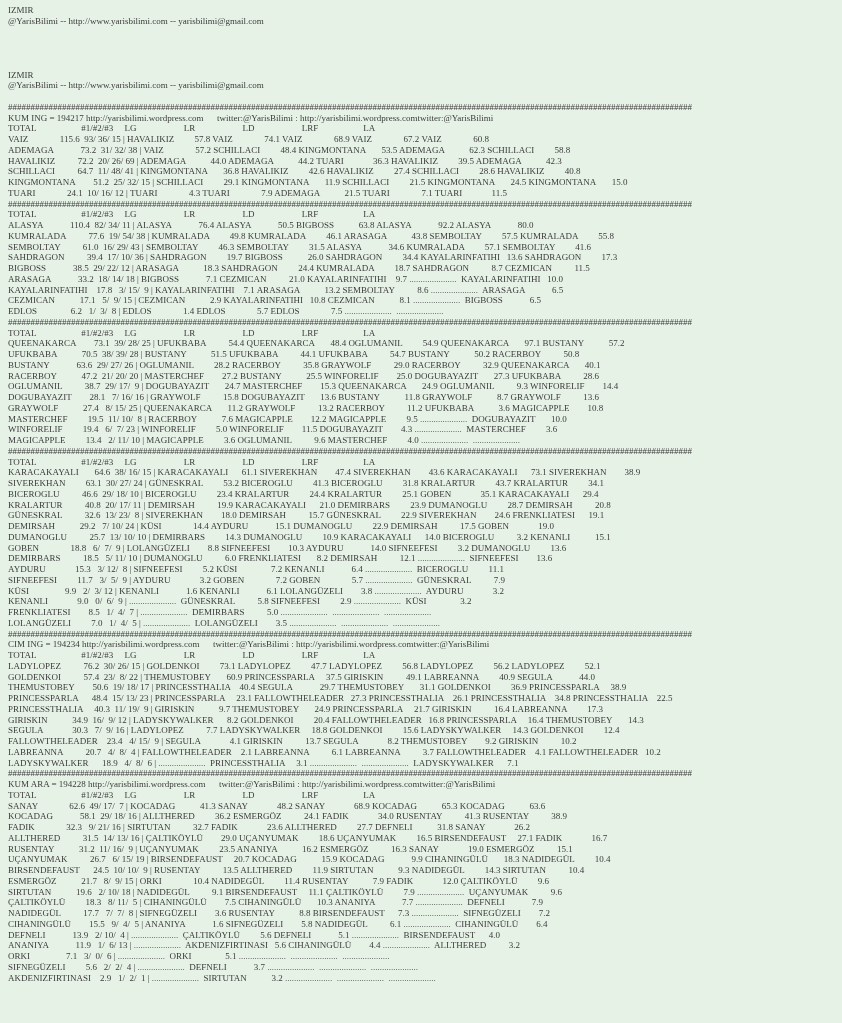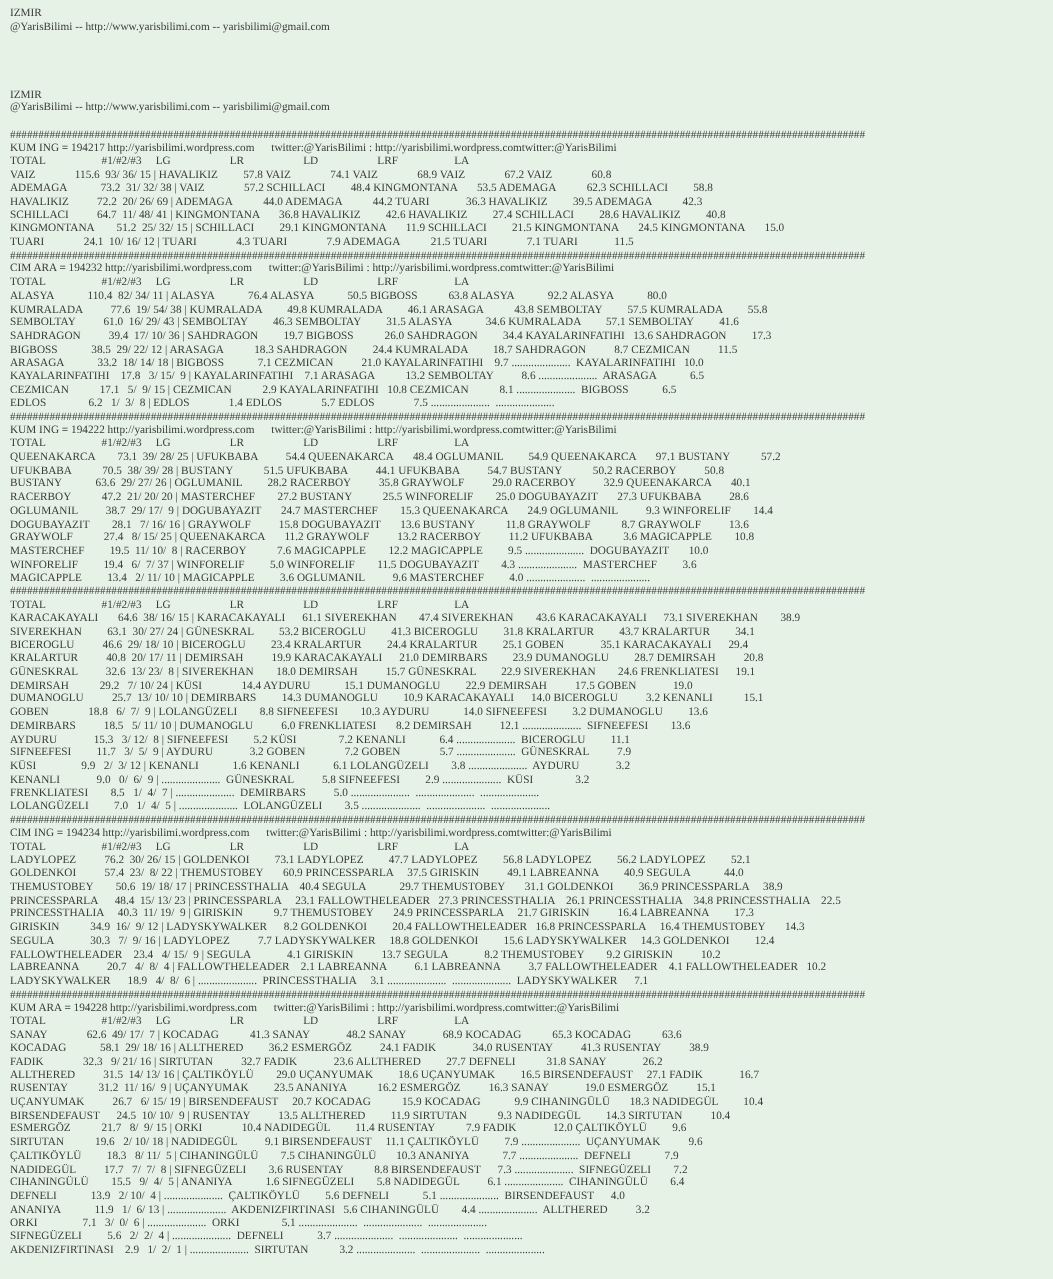--- a/index.html
+++ b/index.html
@@ -37,45 +37,43 @@
         <div class="ln"><span>TOTAL                    </span><span>#1/#2/#3     </span><span>LG                     </span><span>LR                     </span><span>LD                     </span><span>LRF                    </span><span>LA</span></div>
         <div class="ln"><span>VAIZ            </span><span>  115.6</span>  <span>93/ 36/ 15</span><span> | </span><span>HAVALIKIZ       </span><span>  57.8</span> <span>VAIZ            </span><span>  74.1</span> <span>VAIZ            </span><span>  68.9</span> <span>VAIZ            </span><span>  67.2</span> <span>VAIZ            </span><span>  60.8</span></div>
         <div class="ln"><span>ADEMAGA         </span><span>   73.2</span>  <span>31/ 32/ 38</span><span> | </span><span>VAIZ            </span><span>  57.2</span> <span>SCHILLACI       </span><span>  48.4</span> <span>KINGMONTANA     </span><span>  53.5</span> <span>ADEMAGA         </span><span>  62.3</span> <span>SCHILLACI       </span><span>  58.8</span></div>
         <div class="ln"><span>HAVALIKIZ       </span><span>   72.2</span>  <span>20/ 26/ 69</span><span> | </span><span>ADEMAGA         </span><span>  44.0</span> <span>ADEMAGA         </span><span>  44.2</span> <span>TUARI           </span><span>  36.3</span> <span>HAVALIKIZ       </span><span>  39.5</span> <span>ADEMAGA         </span><span>  42.3</span></div>
         <div class="ln"><span>SCHILLACI       </span><span>   64.7</span>  <span>11/ 48/ 41</span><span> | </span><span>KINGMONTANA     </span><span>  36.8</span> <span>HAVALIKIZ       </span><span>  42.6</span> <span>HAVALIKIZ       </span><span>  27.4</span> <span>SCHILLACI       </span><span>  28.6</span> <span>HAVALIKIZ       </span><span>  40.8</span></div>
         <div class="ln"><span>KINGMONTANA     </span><span>   51.2</span>  <span>25/ 32/ 15</span><span> | </span><span>SCHILLACI       </span><span>  29.1</span> <span>KINGMONTANA     </span><span>  11.9</span> <span>SCHILLACI       </span><span>  21.5</span> <span>KINGMONTANA     </span><span>  24.5</span> <span>KINGMONTANA     </span><span>  15.0</span></div>
         <div class="ln"><span>TUARI           </span><span>   24.1</span>  <span>10/ 16/ 12</span><span> | </span><span>TUARI           </span><span>   4.3</span> <span>TUARI           </span><span>   7.9</span> <span>ADEMAGA         </span><span>  21.5</span> <span>TUARI           </span><span>   7.1</span> <span>TUARI           </span><span>  11.5</span></div>
       </div>
       <div>
         <div class="ln">########################################################################################################################################################</div>
-        <div class="ln"><span>CIM ARA = 194232 http://yarisbilimi.wordpress.com      </span><span>twitter:@YarisBilimi : http://yarisbilimi.wordpress.com</span><span>twitter:@YarisBilimi</span></div>
         <div class="ln"><span>TOTAL                    </span><span>#1/#2/#3     </span><span>LG                     </span><span>LR                     </span><span>LD                     </span><span>LRF                    </span><span>LA</span></div>
         <div class="ln"><span>ALASYA          </span><span>  110.4</span>  <span>82/ 34/ 11</span><span> | </span><span>ALASYA          </span><span>  76.4</span> <span>ALASYA          </span><span>  50.5</span> <span>BIGBOSS         </span><span>  63.8</span> <span>ALASYA          </span><span>  92.2</span> <span>ALASYA          </span><span>  80.0</span></div>
         <div class="ln"><span>KUMRALADA       </span><span>   77.6</span>  <span>19/ 54/ 38</span><span> | </span><span>KUMRALADA       </span><span>  49.8</span> <span>KUMRALADA       </span><span>  46.1</span> <span>ARASAGA         </span><span>  43.8</span> <span>SEMBOLTAY       </span><span>  57.5</span> <span>KUMRALADA       </span><span>  55.8</span></div>
         <div class="ln"><span>SEMBOLTAY       </span><span>   61.0</span>  <span>16/ 29/ 43</span><span> | </span><span>SEMBOLTAY       </span><span>  46.3</span> <span>SEMBOLTAY       </span><span>  31.5</span> <span>ALASYA          </span><span>  34.6</span> <span>KUMRALADA       </span><span>  57.1</span> <span>SEMBOLTAY       </span><span>  41.6</span></div>
         <div class="ln"><span>SAHDRAGON       </span><span>   39.4</span>  <span>17/ 10/ 36</span><span> | </span><span>SAHDRAGON       </span><span>  19.7</span> <span>BIGBOSS         </span><span>  26.0</span> <span>SAHDRAGON       </span><span>  34.4</span> <span>KAYALARINFATIHI </span><span>  13.6</span> <span>SAHDRAGON       </span><span>  17.3</span></div>
         <div class="ln"><span>BIGBOSS         </span><span>   38.5</span>  <span>29/ 22/ 12</span><span> | </span><span>ARASAGA         </span><span>  18.3</span> <span>SAHDRAGON       </span><span>  24.4</span> <span>KUMRALADA       </span><span>  18.7</span> <span>SAHDRAGON       </span><span>   8.7</span> <span>CEZMICAN        </span><span>  11.5</span></div>
         <div class="ln"><span>ARASAGA         </span><span>   33.2</span>  <span>18/ 14/ 18</span><span> | </span><span>BIGBOSS         </span><span>   7.1</span> <span>CEZMICAN        </span><span>  21.0</span> <span>KAYALARINFATIHI </span><span>   9.7</span> <span>..................... </span> <span>KAYALARINFATIHI </span><span>  10.0</span></div>
         <div class="ln"><span>KAYALARINFATIHI </span><span>   17.8</span>  <span> 3/ 15/  9</span><span> | </span><span>KAYALARINFATIHI </span><span>   7.1</span> <span>ARASAGA         </span><span>  13.2</span> <span>SEMBOLTAY       </span><span>   8.6</span> <span>..................... </span> <span>ARASAGA         </span><span>   6.5</span></div>
         <div class="ln"><span>CEZMICAN        </span><span>   17.1</span>  <span> 5/  9/ 15</span><span> | </span><span>CEZMICAN        </span><span>   2.9</span> <span>KAYALARINFATIHI </span><span>  10.8</span> <span>CEZMICAN        </span><span>   8.1</span> <span>..................... </span> <span>BIGBOSS         </span><span>   6.5</span></div>
         <div class="ln"><span>EDLOS           </span><span>    6.2</span>  <span> 1/  3/  8</span><span> | </span><span>EDLOS           </span><span>   1.4</span> <span>EDLOS           </span><span>   5.7</span> <span>EDLOS           </span><span>   7.5</span> <span>..................... </span> <span>..................... </span></div>
       </div>
       <div>
         <div class="ln">########################################################################################################################################################</div>
-        <div class="ln"><span>KUM ING = 194222 http://yarisbilimi.wordpress.com      </span><span>twitter:@YarisBilimi : http://yarisbilimi.wordpress.com</span><span>twitter:@YarisBilimi</span></div>
         <div class="ln"><span>TOTAL                    </span><span>#1/#2/#3     </span><span>LG                     </span><span>LR                     </span><span>LD                     </span><span>LRF                    </span><span>LA</span></div>
         <div class="ln"><span>QUEENAKARCA     </span><span>   73.1</span>  <span>39/ 28/ 25</span><span> | </span><span>UFUKBABA        </span><span>  54.4</span> <span>QUEENAKARCA     </span><span>  48.4</span> <span>OGLUMANIL       </span><span>  54.9</span> <span>QUEENAKARCA     </span><span>  97.1</span> <span>BUSTANY         </span><span>  57.2</span></div>
         <div class="ln"><span>UFUKBABA        </span><span>   70.5</span>  <span>38/ 39/ 28</span><span> | </span><span>BUSTANY         </span><span>  51.5</span> <span>UFUKBABA        </span><span>  44.1</span> <span>UFUKBABA        </span><span>  54.7</span> <span>BUSTANY         </span><span>  50.2</span> <span>RACERBOY        </span><span>  50.8</span></div>
         <div class="ln"><span>BUSTANY         </span><span>   63.6</span>  <span>29/ 27/ 26</span><span> | </span><span>OGLUMANIL       </span><span>  28.2</span> <span>RACERBOY        </span><span>  35.8</span> <span>GRAYWOLF        </span><span>  29.0</span> <span>RACERBOY        </span><span>  32.9</span> <span>QUEENAKARCA     </span><span>  40.1</span></div>
         <div class="ln"><span>RACERBOY        </span><span>   47.2</span>  <span>21/ 20/ 20</span><span> | </span><span>MASTERCHEF      </span><span>  27.2</span> <span>BUSTANY         </span><span>  25.5</span> <span>WINFORELIF      </span><span>  25.0</span> <span>DOGUBAYAZIT     </span><span>  27.3</span> <span>UFUKBABA        </span><span>  28.6</span></div>
         <div class="ln"><span>OGLUMANIL       </span><span>   38.7</span>  <span>29/ 17/  9</span><span> | </span><span>DOGUBAYAZIT     </span><span>  24.7</span> <span>MASTERCHEF      </span><span>  15.3</span> <span>QUEENAKARCA     </span><span>  24.9</span> <span>OGLUMANIL       </span><span>   9.3</span> <span>WINFORELIF      </span><span>  14.4</span></div>
         <div class="ln"><span>DOGUBAYAZIT     </span><span>   28.1</span>  <span> 7/ 16/ 16</span><span> | </span><span>GRAYWOLF        </span><span>  15.8</span> <span>DOGUBAYAZIT     </span><span>  13.6</span> <span>BUSTANY         </span><span>  11.8</span> <span>GRAYWOLF        </span><span>   8.7</span> <span>GRAYWOLF        </span><span>  13.6</span></div>
         <div class="ln"><span>GRAYWOLF        </span><span>   27.4</span>  <span> 8/ 15/ 25</span><span> | </span><span>QUEENAKARCA     </span><span>  11.2</span> <span>GRAYWOLF        </span><span>  13.2</span> <span>RACERBOY        </span><span>  11.2</span> <span>UFUKBABA        </span><span>   3.6</span> <span>MAGICAPPLE      </span><span>  10.8</span></div>
         <div class="ln"><span>MASTERCHEF      </span><span>   19.5</span>  <span>11/ 10/  8</span><span> | </span><span>RACERBOY        </span><span>   7.6</span> <span>MAGICAPPLE      </span><span>  12.2</span> <span>MAGICAPPLE      </span><span>   9.5</span> <span>..................... </span> <span>DOGUBAYAZIT     </span><span>  10.0</span></div>
-        <div class="ln"><span>WINFORELIF      </span><span>   19.4</span>  <span> 6/  7/ 37</span><span> | </span><span>WINFORELIF      </span><span>   5.0</span> <span>WINFORELIF      </span><span>  11.5</span> <span>DOGUBAYAZIT     </span><span>   4.3</span> <span>..................... </span> <span>MASTERCHEF      </span><span>   3.6</span></div>
+        <div class="ln"><span>WINFORELIF      </span><span>   19.4</span>  <span> 6/  7/ 23</span><span> | </span><span>WINFORELIF      </span><span>   5.0</span> <span>WINFORELIF      </span><span>  11.5</span> <span>DOGUBAYAZIT     </span><span>   4.3</span> <span>..................... </span> <span>MASTERCHEF      </span><span>   3.6</span></div>
         <div class="ln"><span>MAGICAPPLE      </span><span>   13.4</span>  <span> 2/ 11/ 10</span><span> | </span><span>MAGICAPPLE      </span><span>   3.6</span> <span>OGLUMANIL       </span><span>   9.6</span> <span>MASTERCHEF      </span><span>   4.0</span> <span>..................... </span> <span>..................... </span></div>
       </div>
       <div>
         <div class="ln">########################################################################################################################################################</div>
         <div class="ln"><span>TOTAL                    </span><span>#1/#2/#3     </span><span>LG                     </span><span>LR                     </span><span>LD                     </span><span>LRF                    </span><span>LA</span></div>
         <div class="ln"><span>KARACAKAYALI    </span><span>   64.6</span>  <span>38/ 16/ 15</span><span> | </span><span>KARACAKAYALI    </span><span>  61.1</span> <span>SIVEREKHAN      </span><span>  47.4</span> <span>SIVEREKHAN      </span><span>  43.6</span> <span>KARACAKAYALI    </span><span>  73.1</span> <span>SIVEREKHAN      </span><span>  38.9</span></div>
         <div class="ln"><span>SIVEREKHAN      </span><span>   63.1</span>  <span>30/ 27/ 24</span><span> | </span><span>GÜNESKRAL       </span><span>  53.2</span> <span>BICEROGLU       </span><span>  41.3</span> <span>BICEROGLU       </span><span>  31.8</span> <span>KRALARTUR       </span><span>  43.7</span> <span>KRALARTUR       </span><span>  34.1</span></div>
         <div class="ln"><span>BICEROGLU       </span><span>   46.6</span>  <span>29/ 18/ 10</span><span> | </span><span>BICEROGLU       </span><span>  23.4</span> <span>KRALARTUR       </span><span>  24.4</span> <span>KRALARTUR       </span><span>  25.1</span> <span>GOBEN           </span><span>  35.1</span> <span>KARACAKAYALI    </span><span>  29.4</span></div>
         <div class="ln"><span>KRALARTUR       </span><span>   40.8</span>  <span>20/ 17/ 11</span><span> | </span><span>DEMIRSAH        </span><span>  19.9</span> <span>KARACAKAYALI    </span><span>  21.0</span> <span>DEMIRBARS       </span><span>  23.9</span> <span>DUMANOGLU       </span><span>  28.7</span> <span>DEMIRSAH        </span><span>  20.8</span></div>
         <div class="ln"><span>GÜNESKRAL       </span><span>   32.6</span>  <span>13/ 23/  8</span><span> | </span><span>SIVEREKHAN      </span><span>  18.0</span> <span>DEMIRSAH        </span><span>  15.7</span> <span>GÜNESKRAL       </span><span>  22.9</span> <span>SIVEREKHAN      </span><span>  24.6</span> <span>FRENKLIATESI    </span><span>  19.1</span></div>

